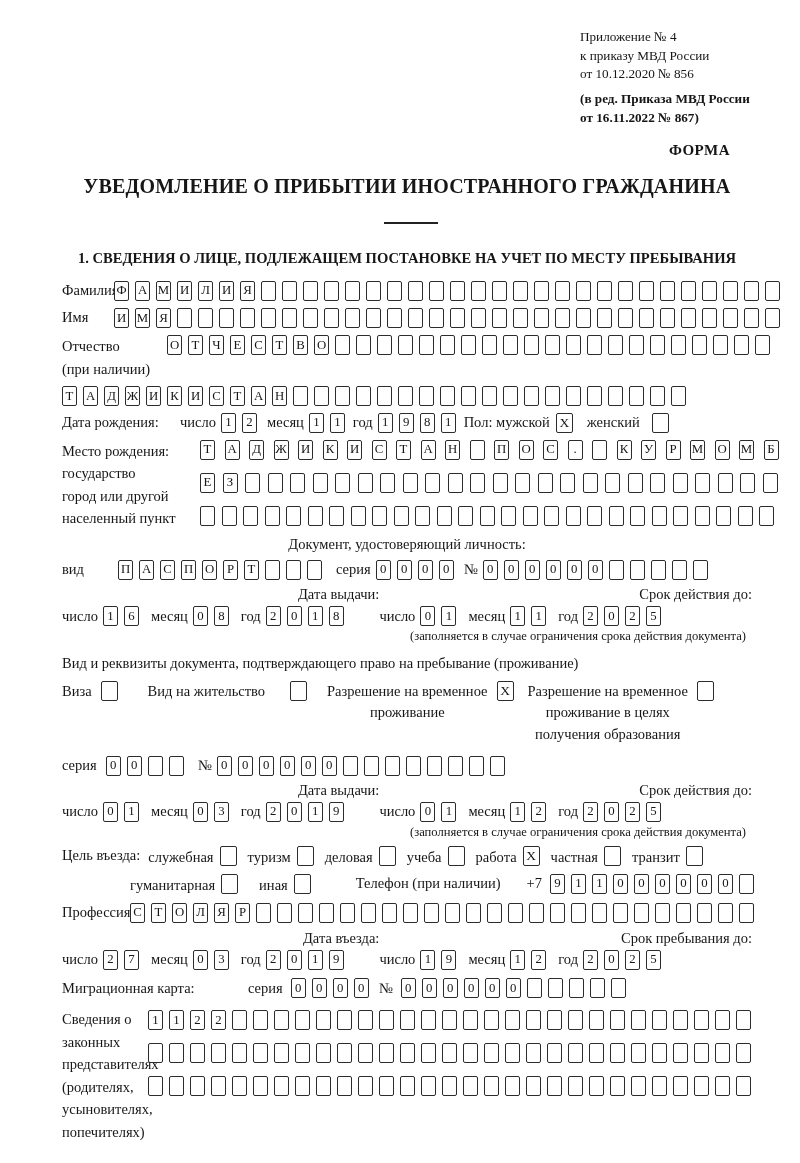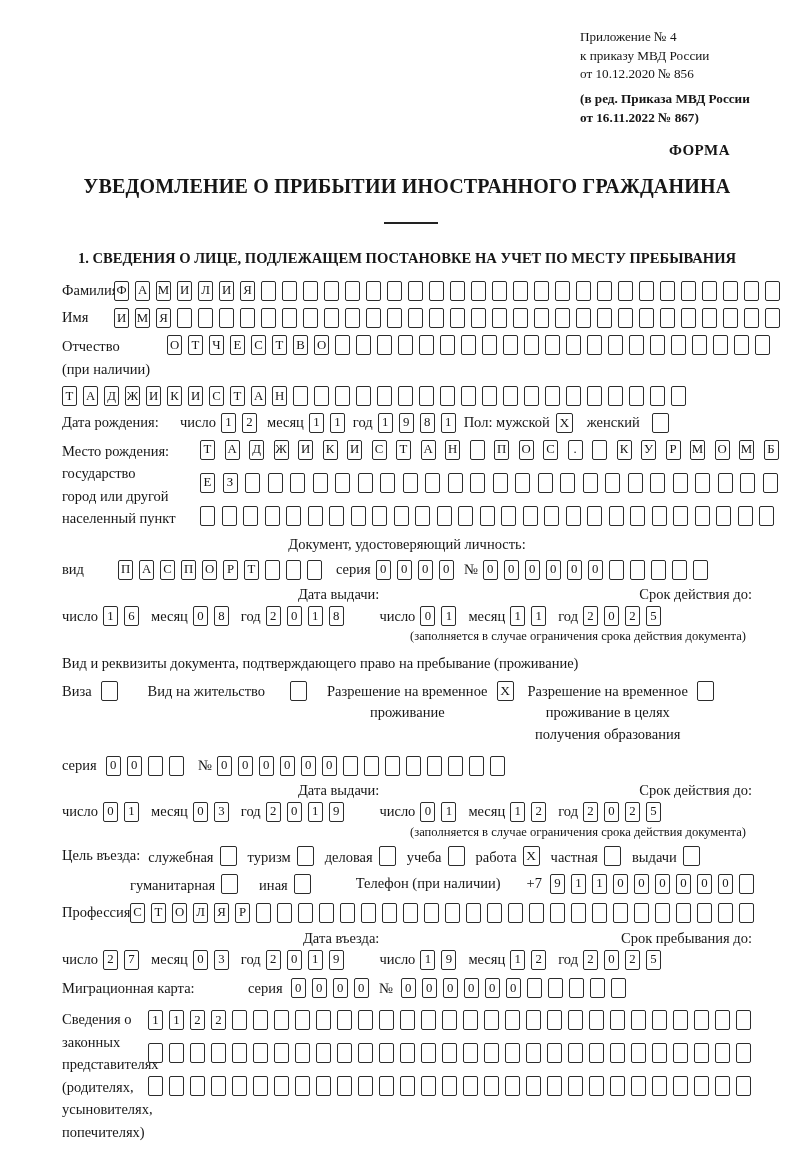--- a/index.html
+++ b/index.html
@@ -574,21 +574,21 @@
         </span>
       <span class="p">
           <span>работа</span>
           <span class="cbox">X</span>
         </span>
       <span class="p">
           <span>частная</span>
           <span class="cbox"></span>
         </span>
       <span class="p">
-          <span>выдачи</span>
+          <span>транзит</span>
           <span class="cbox"></span>
         </span>
     </div>
 
     <div class="purpose indent68" style="margin-bottom:8px">
       <span class="p">
           <span>гуманитарная</span>
           <span class="cbox"></span>
         </span>
       <span class="p" style="margin-left:10px">

